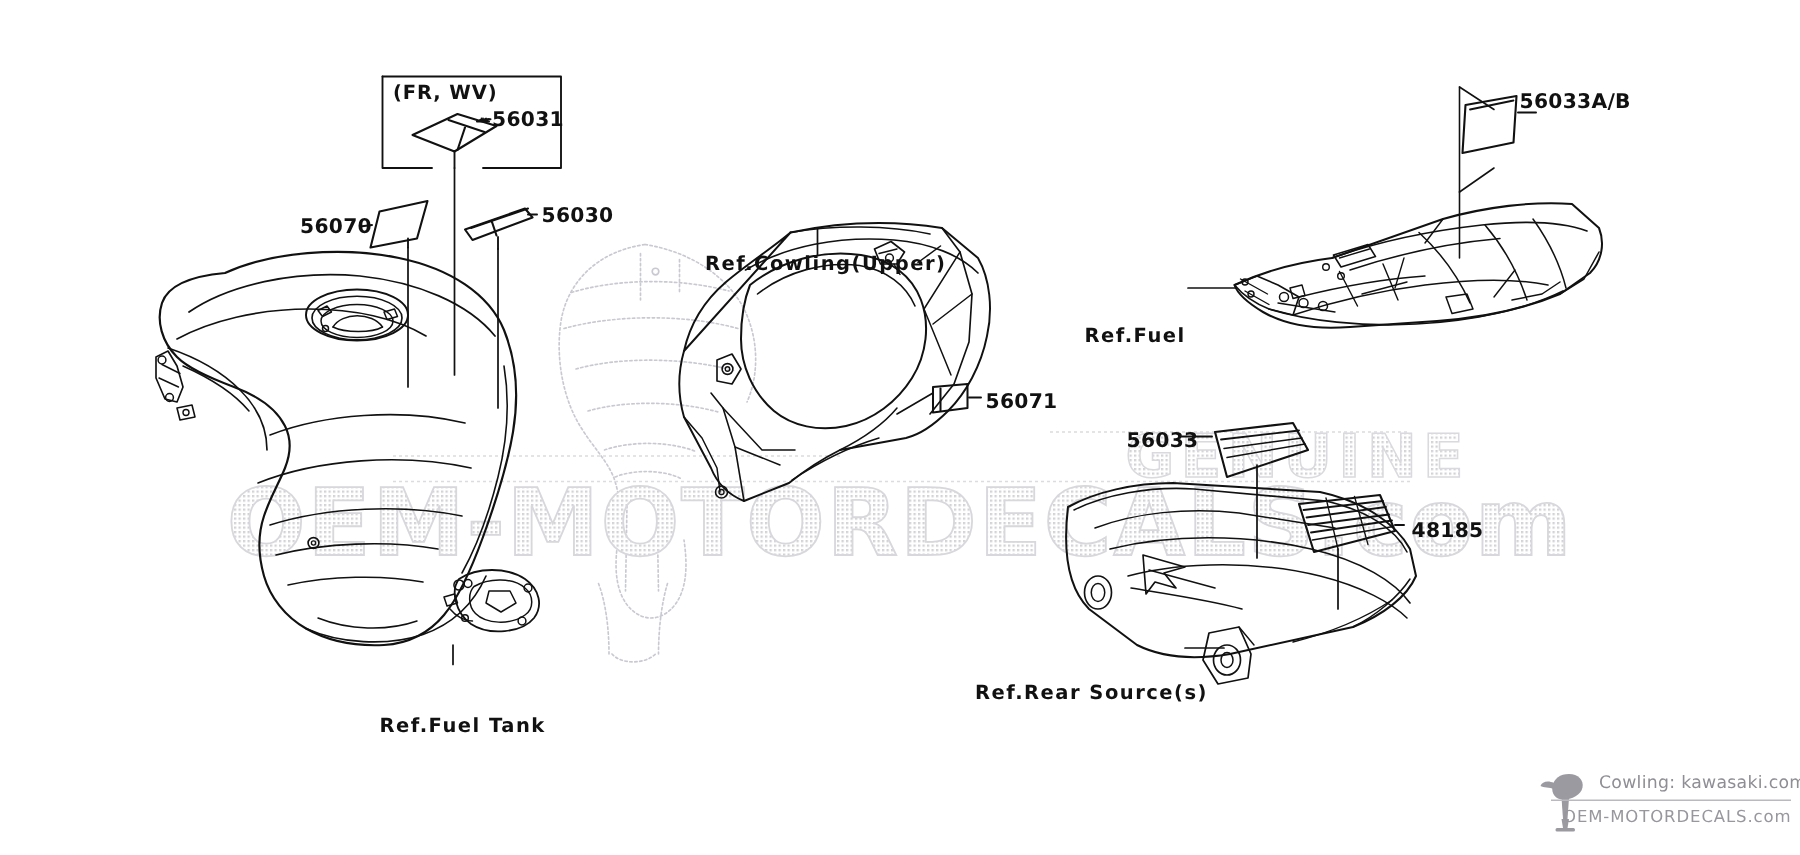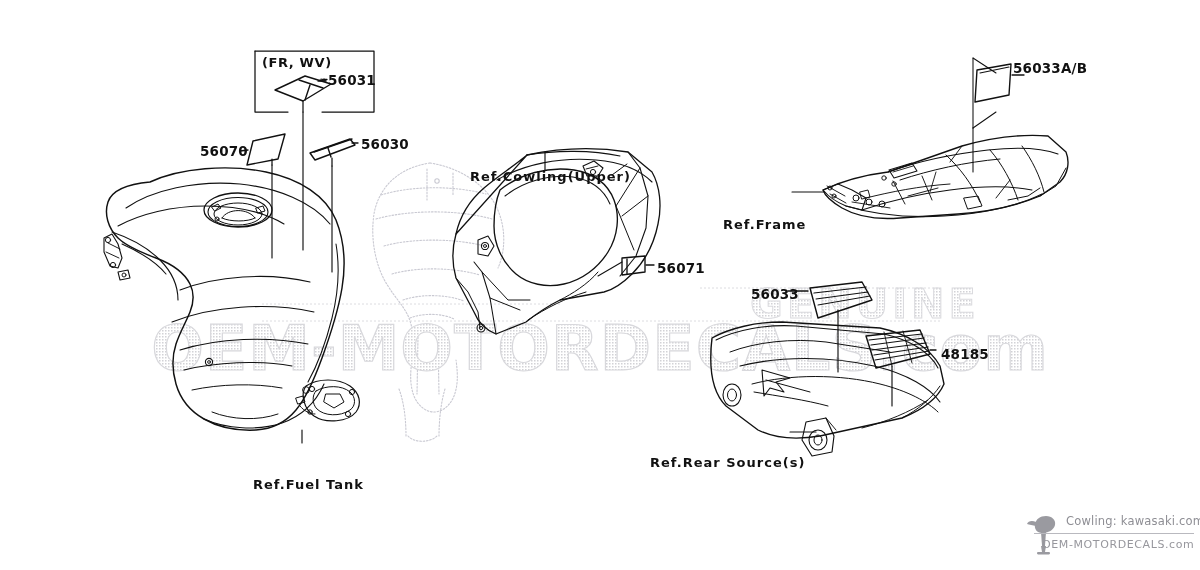--- a/index.html
+++ b/index.html
@@ -406,21 +406,21 @@
 
   <div class="lbl" style="left:328px;top:74px;">56031</div>
   <div class="lbl" style="left:200px;top:145px;">56070</div>
   <div class="lbl" style="left:361px;top:138px;text-align:right;">56030</div>
   <div class="lbl" style="left:657px;top:262px;">56071</div>
   <div class="lbl" style="left:973px;top:62px;margin-left:40px;">56033A/B</div>
   <div class="lbl" style="left:751px;top:288px;">56033</div>
   <div class="lbl" style="left:941px;top:348px;">48185</div>
 
   <div class="lbl ref" style="left:470px;top:141px;">Ref.Cowling(Upper)</div>
-  <div class="lbl ref" style="left:723px;top:189px;">Ref.Frame</div>
+  <div class="lbl ref" style="left:723px;top:189px;">Ref.Fuel</div>
   <div class="lbl ref" style="left:253px;top:449px;">Ref.Fuel Tank</div>
   <div class="lbl ref" style="left:650px;top:427px;">Ref.Rear Source(s)</div>
 
   <div id="footer">
     <svg class="bird" viewBox="0 0 40 52">
       <g fill="#9a9aa0">
         <path d="M22 8 C 28 8 32 12 31 17 C 30 22 24 25 18 25
                  C 13 25 10 21 11 16 C 12 11 16 8 22 8 Z"></path>
         <path d="M12 14 C 8 12 4 13 3 16 C 5 17 9 17 12 18 Z"></path>
         <path d="M17 24 L 22 24 L 21 38 L 18 38 Z"></path>

